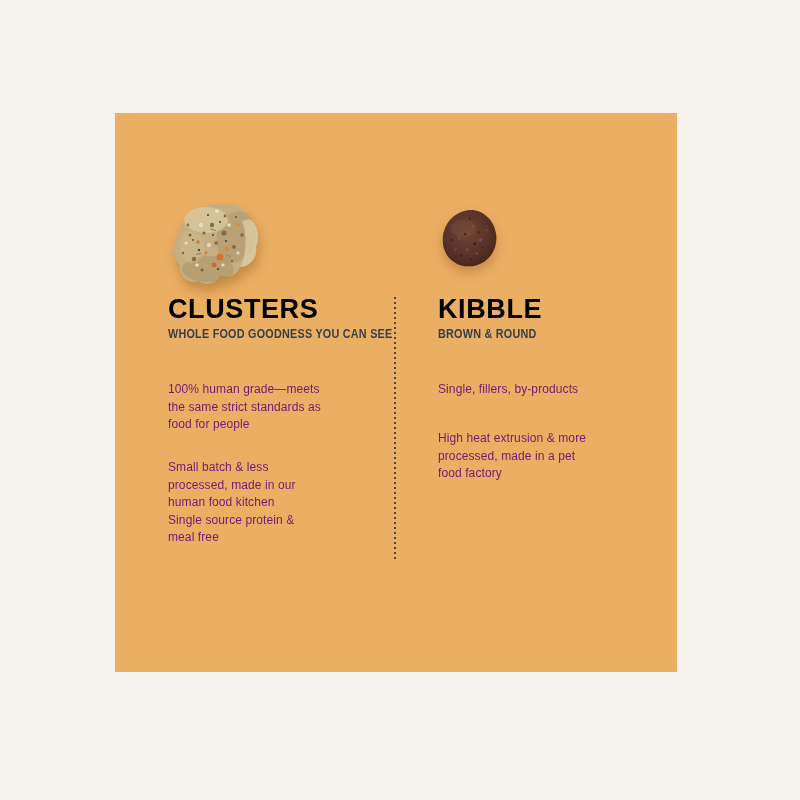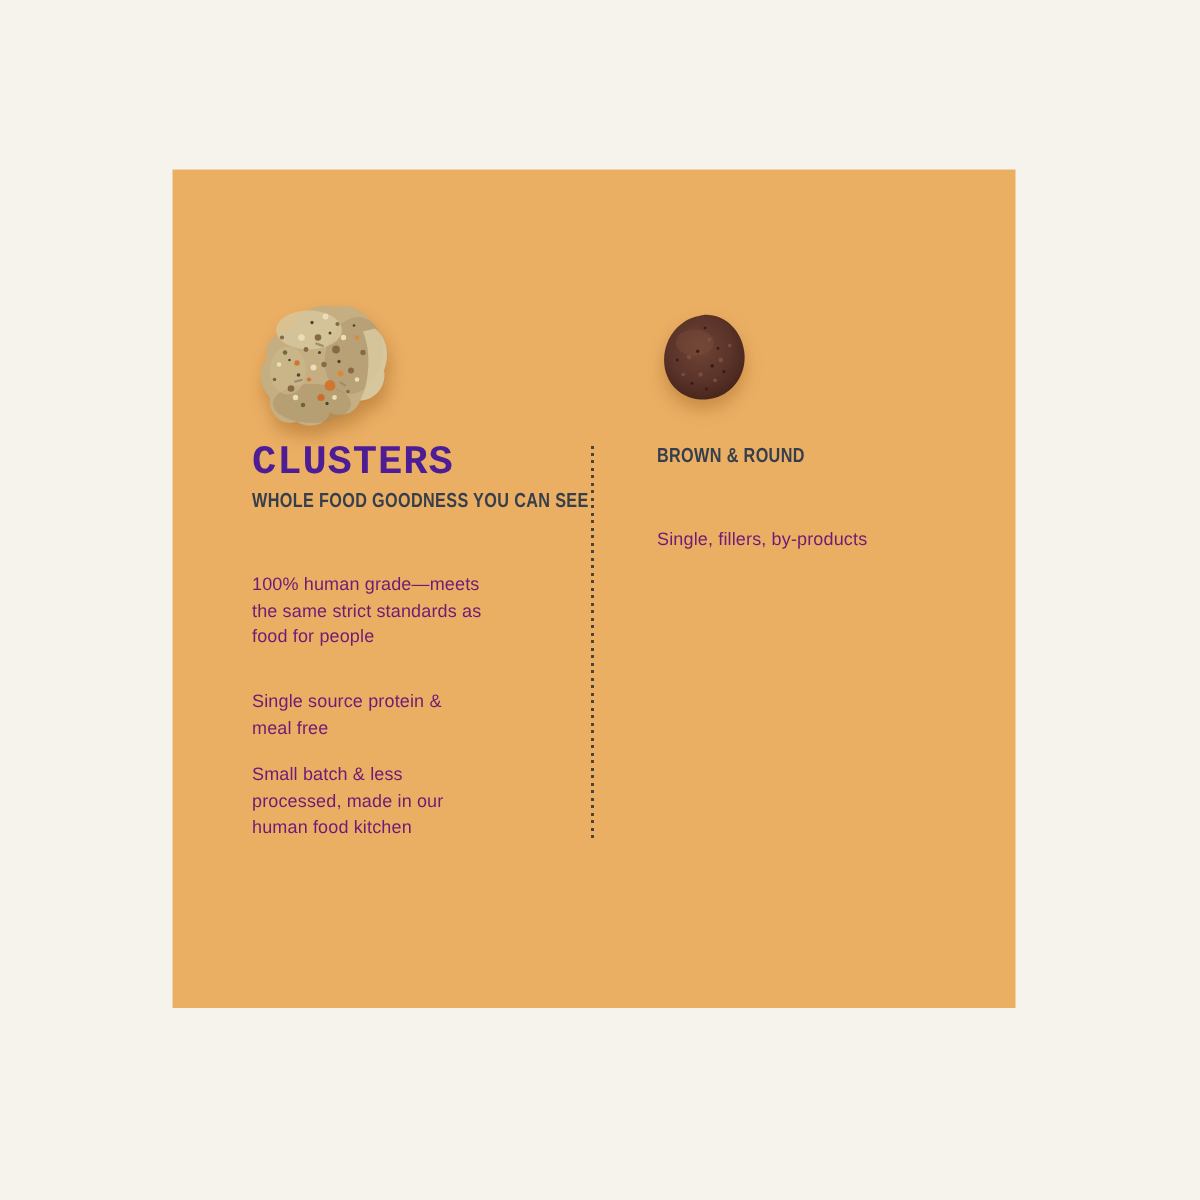--- a/index.html
+++ b/index.html
@@ -26,21 +26,21 @@
   .food {
     height: 99px; margin-top: 82px;
     display: flex; align-items: flex-start;
   }
   .food svg { display: block; }
   .food-cluster svg { filter: drop-shadow(2px 7px 6px rgba(146, 88, 24, 0.45)); }
   .food-kibble  svg { margin-top: 12px; filter: drop-shadow(0px 6px 6px rgba(146, 88, 24, 0.42)); }
   .title {
     margin: 0; padding: 0;
     font-size: 27px; line-height: 30px; font-weight: 700;
-    letter-spacing: 0.6px; color: #4c1d95; font-family: Liberation Mono, monospace;
+    letter-spacing: 0.6px; color: #000000;
   }
   .subtitle {
     margin-top: 2px;
     font-size: 13.5px; line-height: 15px; font-weight: 700;
     letter-spacing: 0.3px; color: #363E4C;
     transform: scaleX(0.8); transform-origin: 0 50%;
     white-space: nowrap;
   }
   .points { margin-top: 40px; }
   .pt {
@@ -120,25 +120,25 @@
             <rect x="58" y="60" width="5" height="1.4" rx="0.7" transform="rotate(30 60 61)"></rect>
           </g>
         </svg>
       </div>
       <h2 class="title">CLUSTERS</h2>
       <div class="subtitle">WHOLE FOOD GOODNESS YOU CAN SEE</div>
       <div class="points">
         <p class="pt pt-1">100% human grade—meets
 the same strict standards as
 food for people</p>
-        <p class="pt pt-2">Single source protein &amp;
-meal free</p>
         <p class="pt pt-3">Small batch &amp; less
 processed, made in our
 human food kitchen</p>
+        <p class="pt pt-2">Single source protein &amp;
+meal free</p>
       </div>
     </section>
 
     <section class="col col-right">
       <div class="food food-kibble">
         <svg width="62" height="66" viewBox="0 0 64 68" aria-hidden="true">
           <defs>
             <radialGradient id="kgrad" cx="45%" cy="40%" r="65%">
               <stop offset="0%" stop-color="#6F4434"></stop>
               <stop offset="60%" stop-color="#5A332A"></stop>
@@ -161,20 +161,24 @@
             <circle cx="38" cy="38" r="1.3"></circle>
             <circle cx="24" cy="50" r="1.1"></circle>
             <circle cx="46" cy="42" r="1.1"></circle>
             <circle cx="33" cy="12" r="1.0"></circle>
             <circle cx="14" cy="34" r="1.0"></circle>
             <circle cx="42" cy="26" r="1.0"></circle>
             <circle cx="34" cy="54" r="1.0"></circle>
           </g>
         </svg>
       </div>
+      <h2 class="title">KIBBLE</h2>
       <div class="subtitle">BROWN &amp; ROUND</div>
       <div class="points">
         <p class="pt pt-2">Single, fillers, by-products</p>
+        <p class="pt pt-3">High heat extrusion &amp; more
+processed, made in a pet
+food factory</p>
       </div>
     </section>
 
   </div>
 </div>
 
 </body></html>

